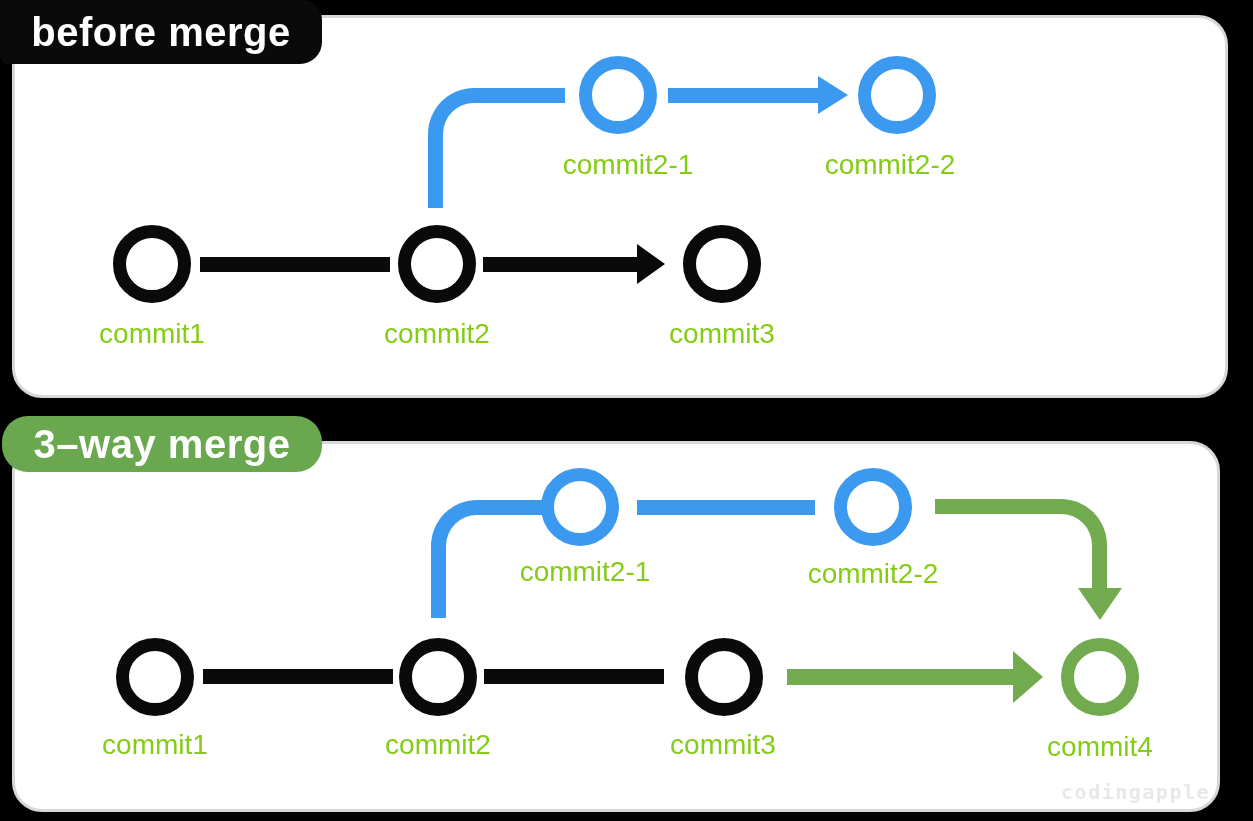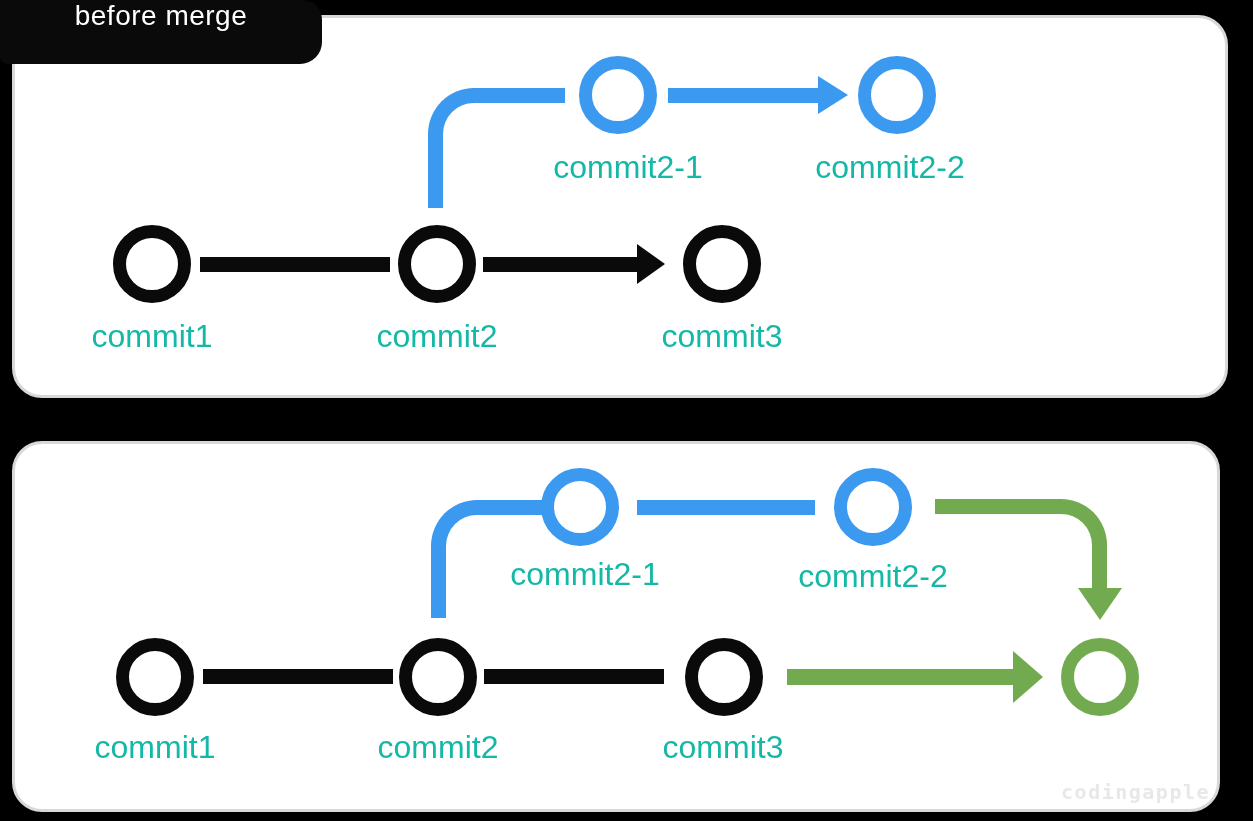--- a/index.html
+++ b/index.html
@@ -5,22 +5,22 @@
   html,body{margin:0;padding:0;background:#000;}
   .canvas{
     position:relative;width:1253px;height:821px;background:#000000;
     overflow:hidden;font-family:"Liberation Sans",sans-serif;
   }
   .panel{
     position:absolute;background:#ffffff;border:3px solid #d8d8d8;
     border-radius:30px;box-sizing:border-box;
   }
   .badge{
-    position:absolute;display:flex;justify-content:center;
-    color:#ffffff;font-weight:400;font-size:28px;letter-spacing:.5px;
+    position:absolute;display:flex;align-items:center;justify-content:center;
+    color:#ffffff;font-weight:700;font-size:40px;letter-spacing:.5px;
     box-sizing:border-box;
   }
   .badge-dark{background:#0a0a0a;border-radius:0 20px 22px 8px;}
   .badge-green{background:#6aa84f;border-radius:26px;}
   .node{
     position:absolute;width:52px;height:52px;border-radius:50%;
     background:#ffffff;box-sizing:content-box;
   }
   .node-main{border:13px solid #0a0a0a;}
   .node-branch{border:13px solid #3b9af0;}
@@ -39,21 +39,21 @@
     border-left:15px solid #3b9af0;border-top:15px solid #3b9af0;
     border-top-left-radius:46px;
   }
   .curve-tr{
     position:absolute;box-sizing:border-box;background:transparent;
     border-right:15px solid #72aa50;border-top:15px solid #72aa50;
     border-top-right-radius:46px;
   }
   .lbl{
     position:absolute;transform:translateX(-50%);white-space:nowrap;
-    font-size:32px;color:#14b8a6;line-height:1.1;
+    font-size:28px;color:#84cc16;line-height:1.1;
   }
   .watermark{
     position:absolute;font-family:"DejaVu Sans Mono",monospace;
     font-size:20px;color:#e8e8e8;letter-spacing:1.5px;
   }
 </style>
 </head>
 <body>
 
 <div class="canvas">
@@ -78,20 +78,23 @@
   <div class="node node-branch" style="left:858px;top:56px;"></div>
 
   <div class="lbl" style="left:152px;top:319px;">commit1</div>
   <div class="lbl" style="left:437px;top:319px;">commit2</div>
   <div class="lbl" style="left:722px;top:319px;">commit3</div>
   <div class="lbl" style="left:628px;top:150px;">commit2-1</div>
   <div class="lbl" style="left:890px;top:150px;">commit2-2</div>
 
   <div class="panel" style="left:12px;top:441px;width:1208px;height:371px;"></div>
 
+  <div class="badge badge-green" style="left:2px;top:416px;width:320px;height:56px;">
+    <span>3–way merge</span>
+  </div>
 
   <div class="hline c-main" style="left:203px;top:669px;width:190px;height:15px;"></div>
   <div class="hline c-main" style="left:484px;top:669px;width:180px;height:15px;"></div>
   <div class="curve-tl" style="left:431px;top:500px;width:111px;height:118px;"></div>
   <div class="hline c-branch" style="left:637px;top:500px;width:178px;height:15px;"></div>
   <div class="curve-tr" style="left:935px;top:499px;width:172px;height:92px;"></div>
   <div class="tri tri-down-merge" style="left:1078px;top:588px;"></div>
   <div class="hline c-merge" style="left:787px;top:669px;width:226px;height:16px;"></div>
   <div class="tri tri-right-merge" style="left:1013px;top:651px;"></div>
 
@@ -100,16 +103,17 @@
   <div class="node node-main" style="left:685px;top:638px;"></div>
   <div class="node node-branch" style="left:541px;top:468px;"></div>
   <div class="node node-branch" style="left:834px;top:468px;"></div>
   <div class="node node-merge" style="left:1061px;top:638px;"></div>
 
   <div class="lbl" style="left:155px;top:730px;">commit1</div>
   <div class="lbl" style="left:438px;top:730px;">commit2</div>
   <div class="lbl" style="left:723px;top:730px;">commit3</div>
   <div class="lbl" style="left:585px;top:557px;">commit2-1</div>
   <div class="lbl" style="left:873px;top:559px;">commit2-2</div>
+  <div class="lbl" style="left:1100px;top:732px;">commit4</div>
 
   <div class="watermark" style="right:43px;top:780px;font-weight:bold;">codingapple</div>
 
 </div>
 
 </body></html>

